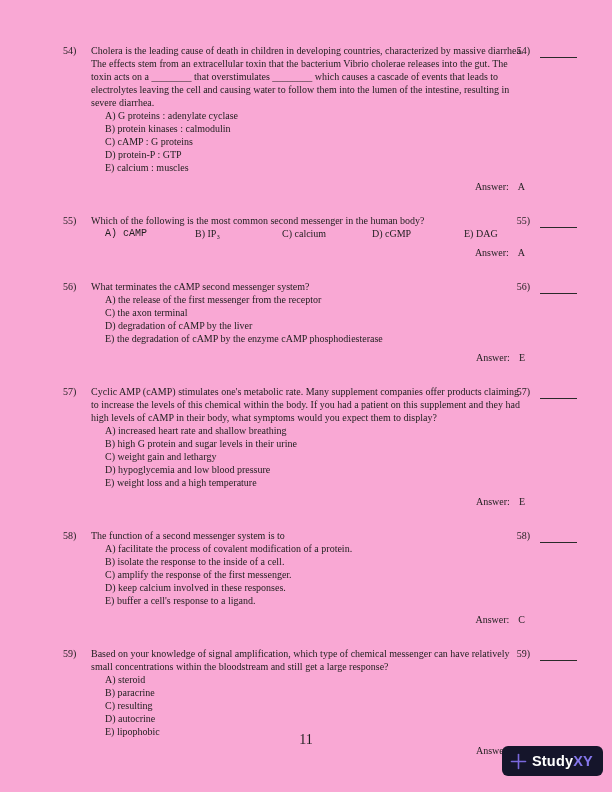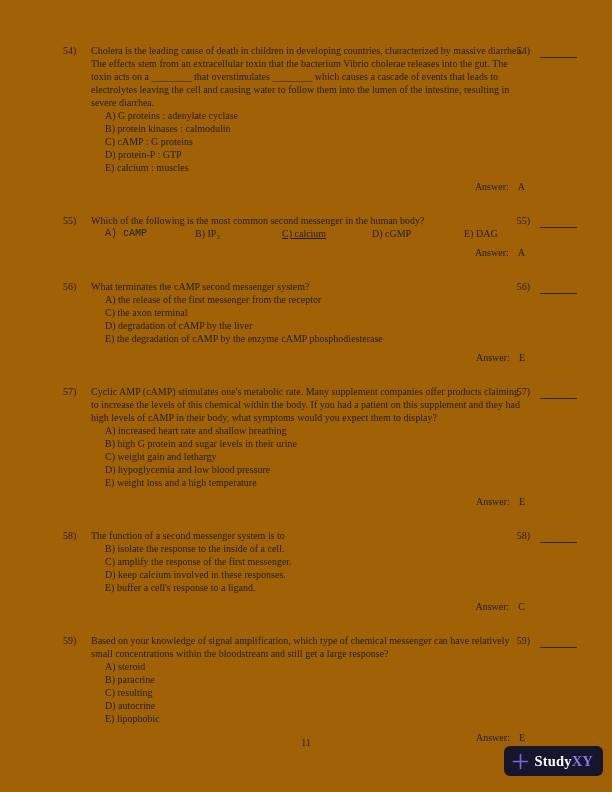--- a/index.html
+++ b/index.html
@@ -25,59 +25,59 @@
     font-size: 10px;
     line-height: 13px;
   }
   .q-num { position: absolute; left: 0; top: 0; }
   .q-body { margin-left: 28px; max-width: 434px; }
   .q-stem { margin: 0; }
   .q-options { list-style: none; margin: 0 0 0 14px; padding: 0; }
   .q-options.inline { display: flex; }
   .q-options.inline li:nth-child(1) { width: 90px; font-family: Liberation Mono, monospace; }
   .q-options.inline li:nth-child(2) { width: 87px; }
-  .q-options.inline li:nth-child(3) { width: 90px; text-decoration: underline; }
+  .q-options.inline li:nth-child(3) { width: 90px; }
   .q-options.inline li:nth-child(4) { width: 92px; }
   .q-answer { margin: 6px 0 0 3px; text-align: right; }
   .a-value { margin-left: 9px; }
   .q-marker { position: absolute; right: 0; top: 0; white-space: nowrap; }
   .m-blank {
     display: inline-block;
     width: 37px;
     border-bottom: 1.2px solid #2a2a2a;
     margin-left: 10px;
     transform: translateY(4px);
   }
   .page-number {
     position: absolute;
     bottom: 44px;
     left: 0;
     right: 0;
     text-align: center;
-    font-size: 10px;
+    font-size: 14px;
   }
   .brand-badge {
     position: absolute;
     right: 9px;
     bottom: 16px;
     height: 30px;
     padding: 0 10px 0 8px;
     border-radius: 6px;
     display: flex;
     align-items: center;
     gap: 5px;
     font-family: "Liberation Sans", sans-serif;
   }
   .brand-name { font-weight: 700; font-size: 14.5px; letter-spacing: 0.2px; color: #ffffff; }
   .plus-icon { display: block; }
 </style>
 </head>
 <body>
 
-<div class="page" style="background: #a16207; color: rgb(30, 30, 30);">
+<div class="page" style="background: #f9a8d4; color: rgb(30, 30, 30);">
   <main class="questions" id="questions">
   <section class="question">
     <span class="q-num">54)</span>
     <div class="q-body">
       <p class="q-stem">Cholera is the leading cause of death in children in developing countries, characterized by massive diarrhea. The effects stem from an extracellular toxin that the bacterium Vibrio cholerae releases into the gut. The toxin acts on a ________ that overstimulates ________ which causes a cascade of events that leads to electrolytes leaving the cell and causing water to follow them into the lumen of the intestine, resulting in severe diarrhea.</p>
       <ul class="q-options">
             <li>A) G proteins : adenylate cyclase</li>
             <li>B) protein kinases : calmodulin</li>
             <li>C) cAMP : G proteins</li>
             <li>D) protein-P : GTP</li>
@@ -141,20 +141,21 @@
     <div class="q-marker">
       <span class="m-num">57)</span><span class="m-blank"></span>
     </div>
   </section>
 
   <section class="question">
     <span class="q-num">58)</span>
     <div class="q-body">
       <p class="q-stem">The function of a second messenger system is to</p>
       <ul class="q-options">
+            <li>A) facilitate the process of covalent modification of a protein.</li>
             <li>B) isolate the response to the inside of a cell.</li>
             <li>C) amplify the response of the first messenger.</li>
             <li>D) keep calcium involved in these responses.</li>
             <li>E) buffer a cell's response to a ligand.</li>
           </ul>
       <p class="q-answer"><span class="a-label">Answer:</span><span class="a-value">C</span></p>
     </div>
     <div class="q-marker">
       <span class="m-num">58)</span><span class="m-blank"></span>
     </div>
@@ -174,20 +175,20 @@
       <p class="q-answer"><span class="a-label">Answer:</span><span class="a-value">E</span></p>
     </div>
     <div class="q-marker">
       <span class="m-num">59)</span><span class="m-blank"></span>
     </div>
   </section>
 </main>
 
   <div class="page-number">11</div>
 
-  <div class="brand-badge" id="brand-badge" style="background: rgb(21, 21, 43); font-family: Liberation Serif, serif;">
+  <div class="brand-badge" id="brand-badge" style="background: rgb(21, 21, 43);">
     <svg class="plus-icon" id="plus-icon" width="17" height="17" viewBox="0 0 17 17">
       <line x1="8.5" y1="1.5" x2="8.5" y2="15.5" stroke-width="1.6" stroke-linecap="round" stroke="#7a68dd"></line>
       <line x1="1.5" y1="8.5" x2="15.5" y2="8.5" stroke-width="1.6" stroke-linecap="round" stroke="#7a68dd"></line>
     </svg>
     <span class="brand-name"><span>Study</span><span id="brand-accent" style="color: rgb(133, 119, 236);">XY</span></span>
   </div>
 </div>
 
 </body></html>

